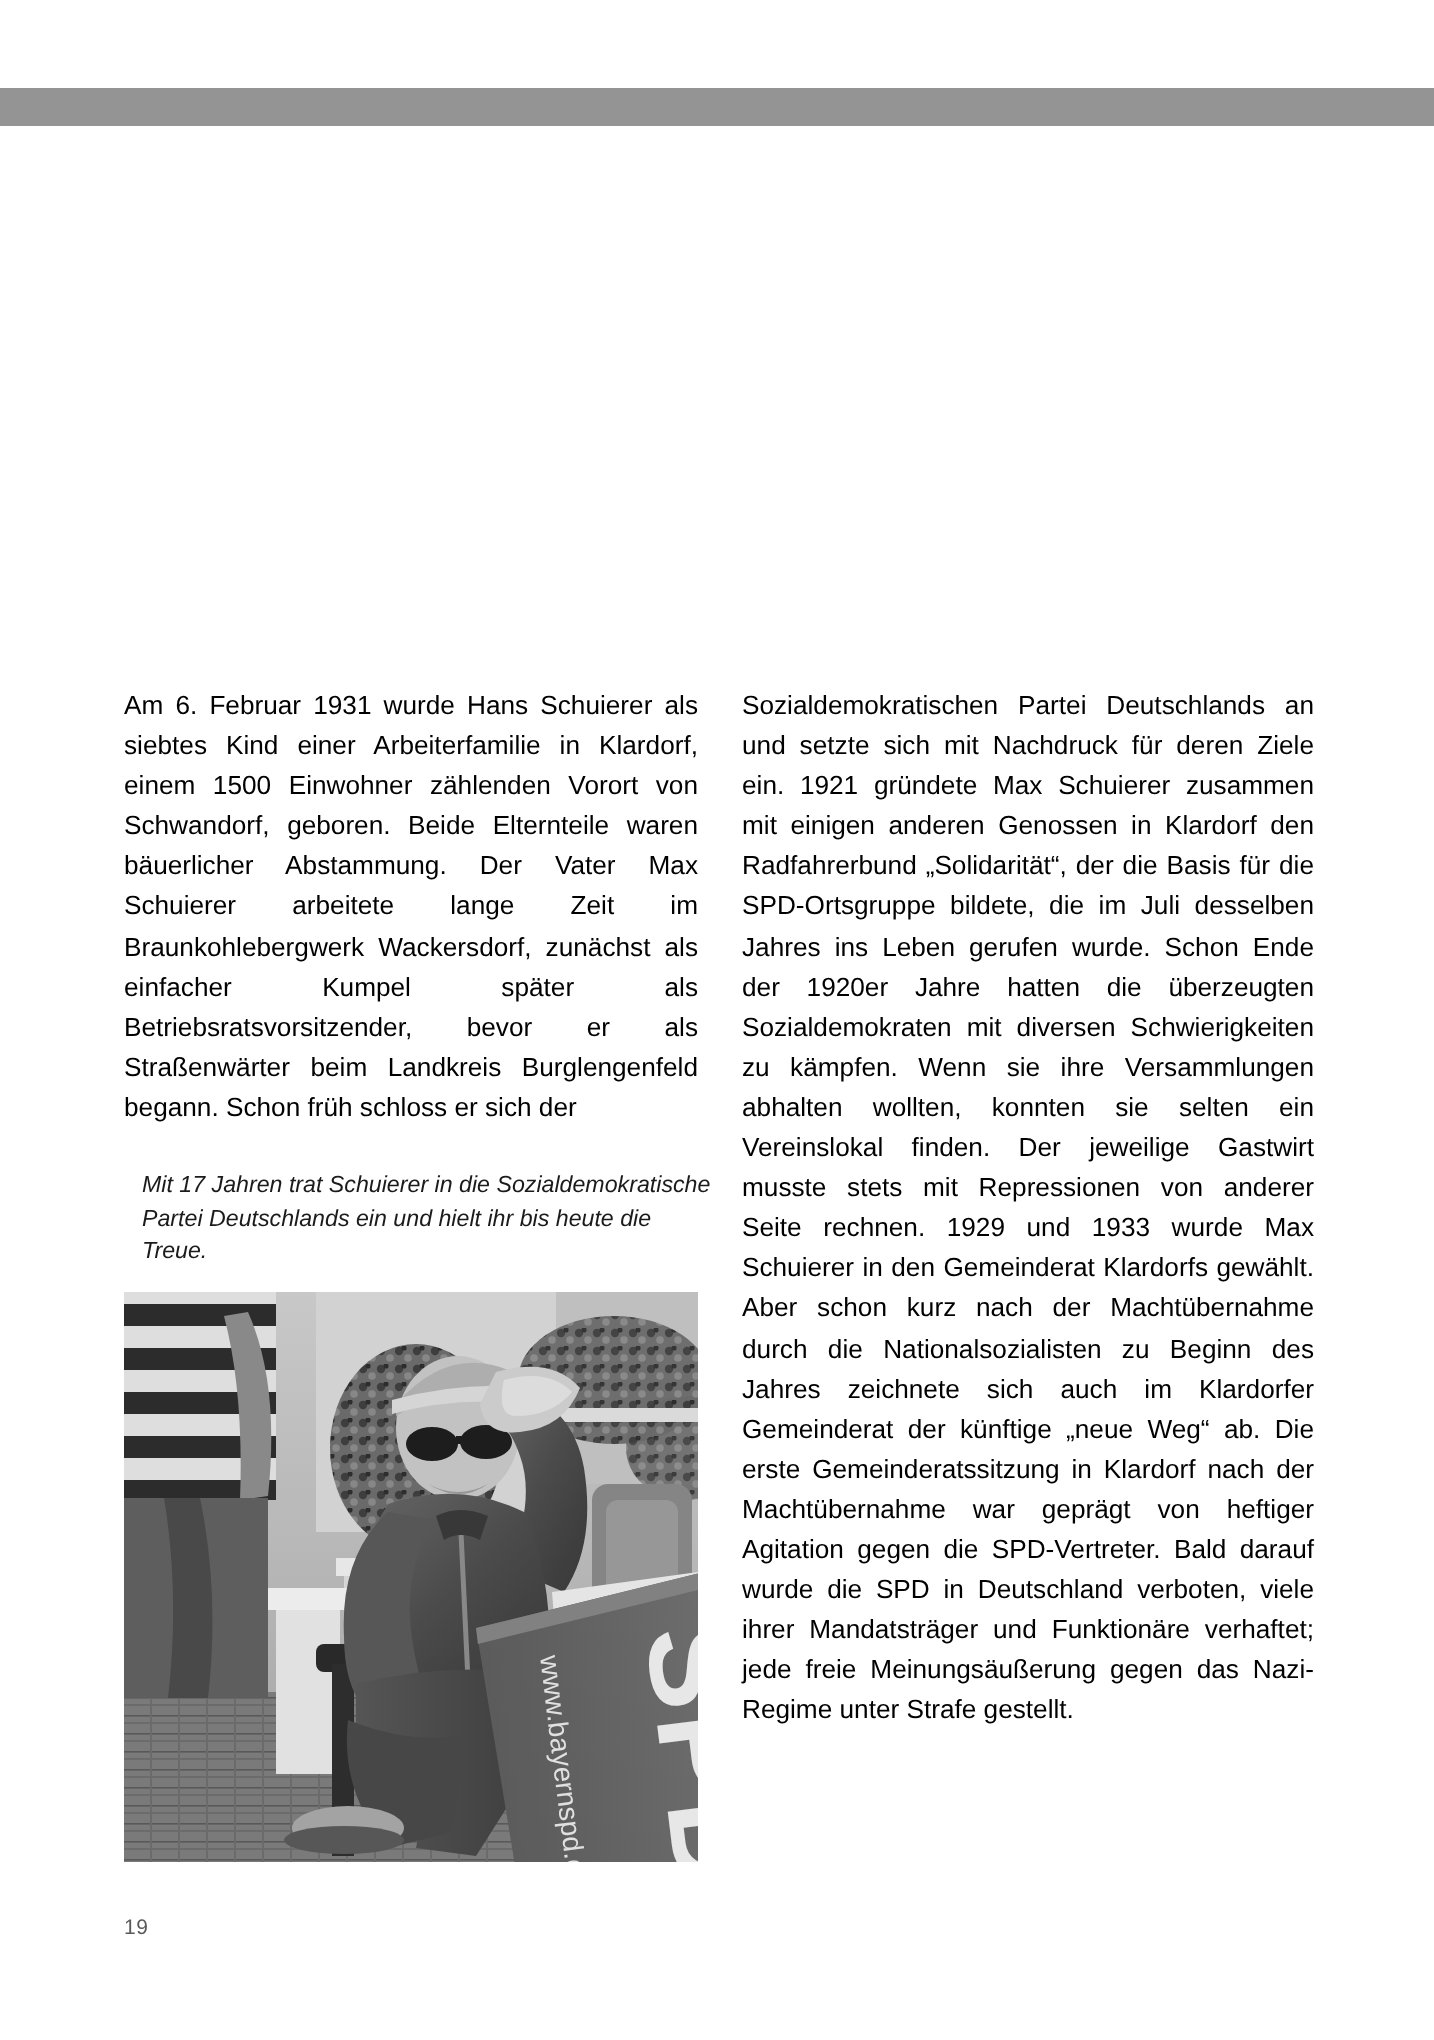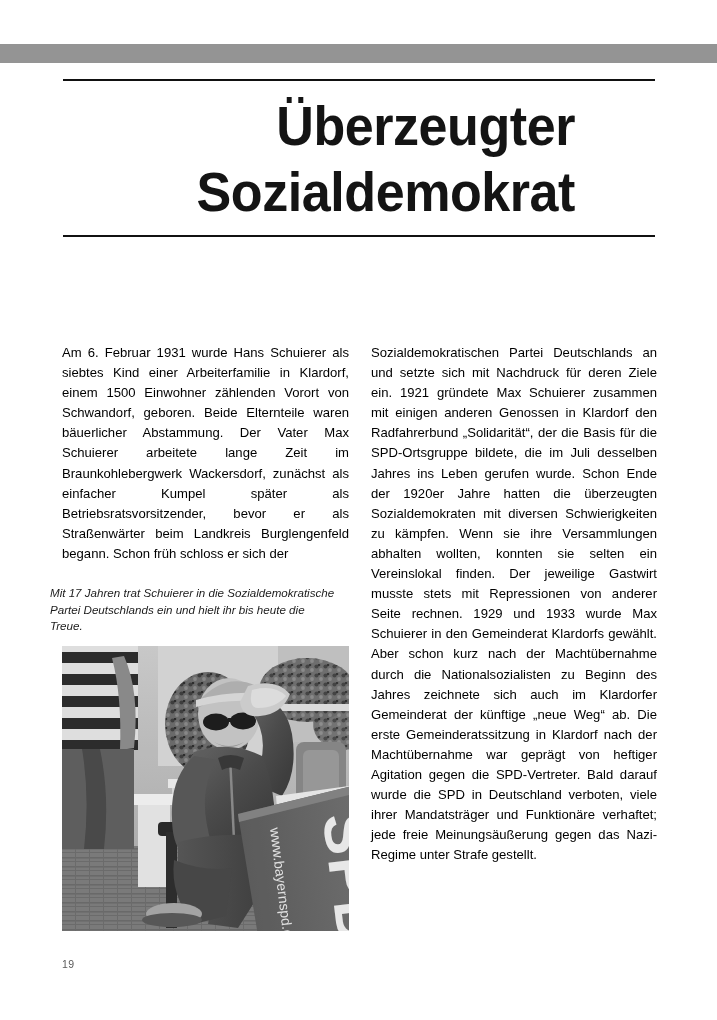--- a/index.html
+++ b/index.html
@@ -87,21 +87,21 @@
     width: 287px;
   }
   .col-right {
     left: 371px;
     width: 286px;
   }
 
   
   .caption {
     position: absolute;
-    left: 50px;
+    left: 71px;
     top: 585px;
     width: 287px;
     font-size: 11.6px;
     line-height: 16.5px;
     font-style: italic;
     color: #1b1b1b;
     text-align: left;
   }
 
   
@@ -130,28 +130,20 @@
     letter-spacing: 0.3px;
   }
 </style>
 </head>
 <body>
 
 <div class="page">
 
   <div class="top-band"></div>
 
-  <div class="title-block">
-    <div class="rule"></div>
-    <div class="title-inner">
-      <span class="title-line">Überzeugter</span>
-      <span class="title-line">Sozialdemokrat</span>
-    </div>
-    <div class="rule rule-bottom"></div>
-  </div>
 
   <div class="col col-left">
     <p>Am 6. Februar 1931 wurde Hans Schuierer als siebtes Kind einer Arbeiterfamilie in Klardorf, einem 1500 Einwohner zählenden Vorort von Schwandorf, geboren. Beide Elternteile waren bäuerlicher Abstammung. Der Vater Max Schuierer arbeitete lange Zeit im Braunkohlebergwerk Wackersdorf, zunächst als einfacher Kumpel später als Betriebsratsvorsitzender, bevor er als Straßenwärter beim Landkreis Burglengenfeld begann. Schon früh schloss er sich der</p>
   </div>
 
   <div class="caption">Mit 17 Jahren trat Schuierer in die Sozialdemokratische Partei Deutschlands ein und hielt ihr bis heute die Treue.</div>
 
   <div class="photo">
     <svg viewBox="0 0 287 285" preserveAspectRatio="none">
       <defs>

